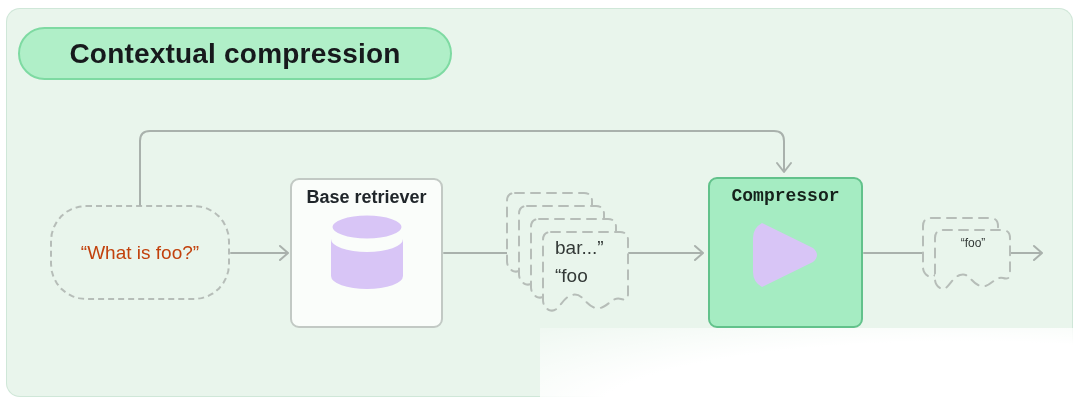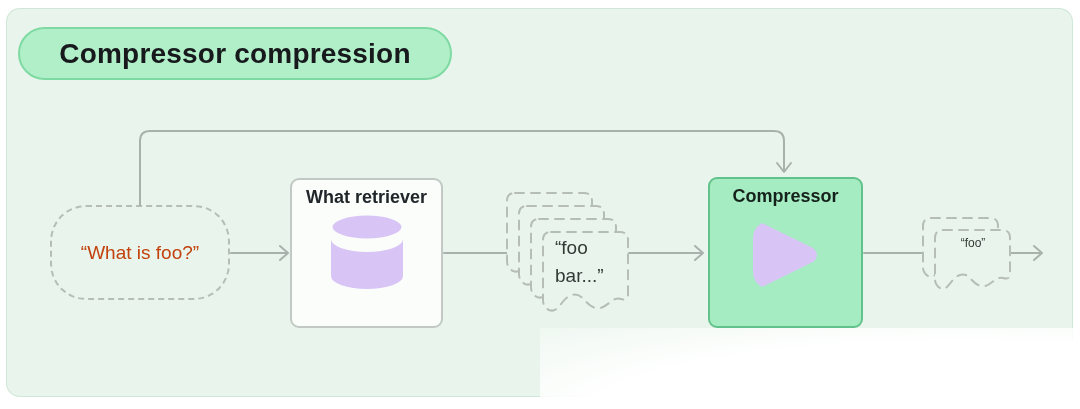--- a/index.html
+++ b/index.html
@@ -36,21 +36,21 @@
   .retriever-box {
     left: 290px; top: 178px; width: 153px; height: 150px;
     background: #fafdfa;
     border: 2px solid #c2c9c4; border-radius: 9px;
   }
   .retriever-label { margin-top: 7px; font-size: 18px; font-weight: 600; color: #20262a; }
 
   .compressor-box {
     left: 708px; top: 177px; width: 155px; height: 151px;
     background: #a5ecc2;
-    border: 2px solid #62c28b; border-radius: 9px;
+    border: 2px solid #62c28b; border-radius: 9px; font-family: Liberation Mono, monospace;
   }
   .compressor-label { margin-top: 7px; font-size: 18px; font-weight: 600; color: #15221b; }
 
   .svg-layer { position: absolute; left: 0; top: 0; width: 1080px; height: 409px; pointer-events: none; }
 
   .doc-text {
     position: absolute; left: 555px; top: 234px; width: 68px;
     font-size: 19px; line-height: 28px; color: #333937; text-align: left;
   }
   .doc-text span { display: block; }
@@ -63,29 +63,29 @@
     position: absolute; left: 540px; top: 328px; width: 540px; height: 81px;
     background: radial-gradient(130% 170% at 78% 105%, #ffffff 52%, rgba(255,255,255,0) 100%);
   }
 </style>
 </head>
 <body>
 
 <div class="panel"></div>
 
 <div class="title-pill">
-  <span>Compressor compression</span>
+  <span>Contextual compression</span>
 </div>
 
 <div class="node-box query-box">
   <span class="query-text">“What is foo?”</span>
 </div>
 
 <div class="node-box retriever-box">
-  <span class="retriever-label">What retriever</span>
+  <span class="retriever-label">Base retriever</span>
 </div>
 
 <div class="node-box compressor-box">
   <span class="compressor-label">Compressor</span>
 </div>
 
 <svg class="svg-layer" viewBox="0 0 1080 409">
   <g fill="none" stroke="#a9b1ac" stroke-width="2" stroke-linecap="round" stroke-linejoin="round">
 
     <path d="M 140 205 V 141 Q 140 131 150 131 H 774 Q 784 131 784 141 V 170"></path>
@@ -119,18 +119,18 @@
 
   <g>
     <path fill="#d8c5f6" d="M 331 239 A 36 13 0 0 0 403 239 L 403 276 A 36 13 0 0 1 331 276 Z"></path>
     <ellipse cx="367" cy="227" rx="36" ry="13" fill="#d8c5f6" stroke="#fafdfa" stroke-width="3"></ellipse>
   </g>
 
   <path fill="#d8c5f6" d="M 762 223 Q 753 228 753 238 V 272 Q 753 282 762 287 L 813 262 Q 821 255 813 248 Z"></path>
 </svg>
 
 <div class="doc-text">
+  <span>bar...”</span>
   <span>“foo</span>
-  <span>bar...”</span>
 </div>
 <div class="out-doc-text">“foo”</div>
 
 <div class="white-fade"></div>
 
 </body></html>

